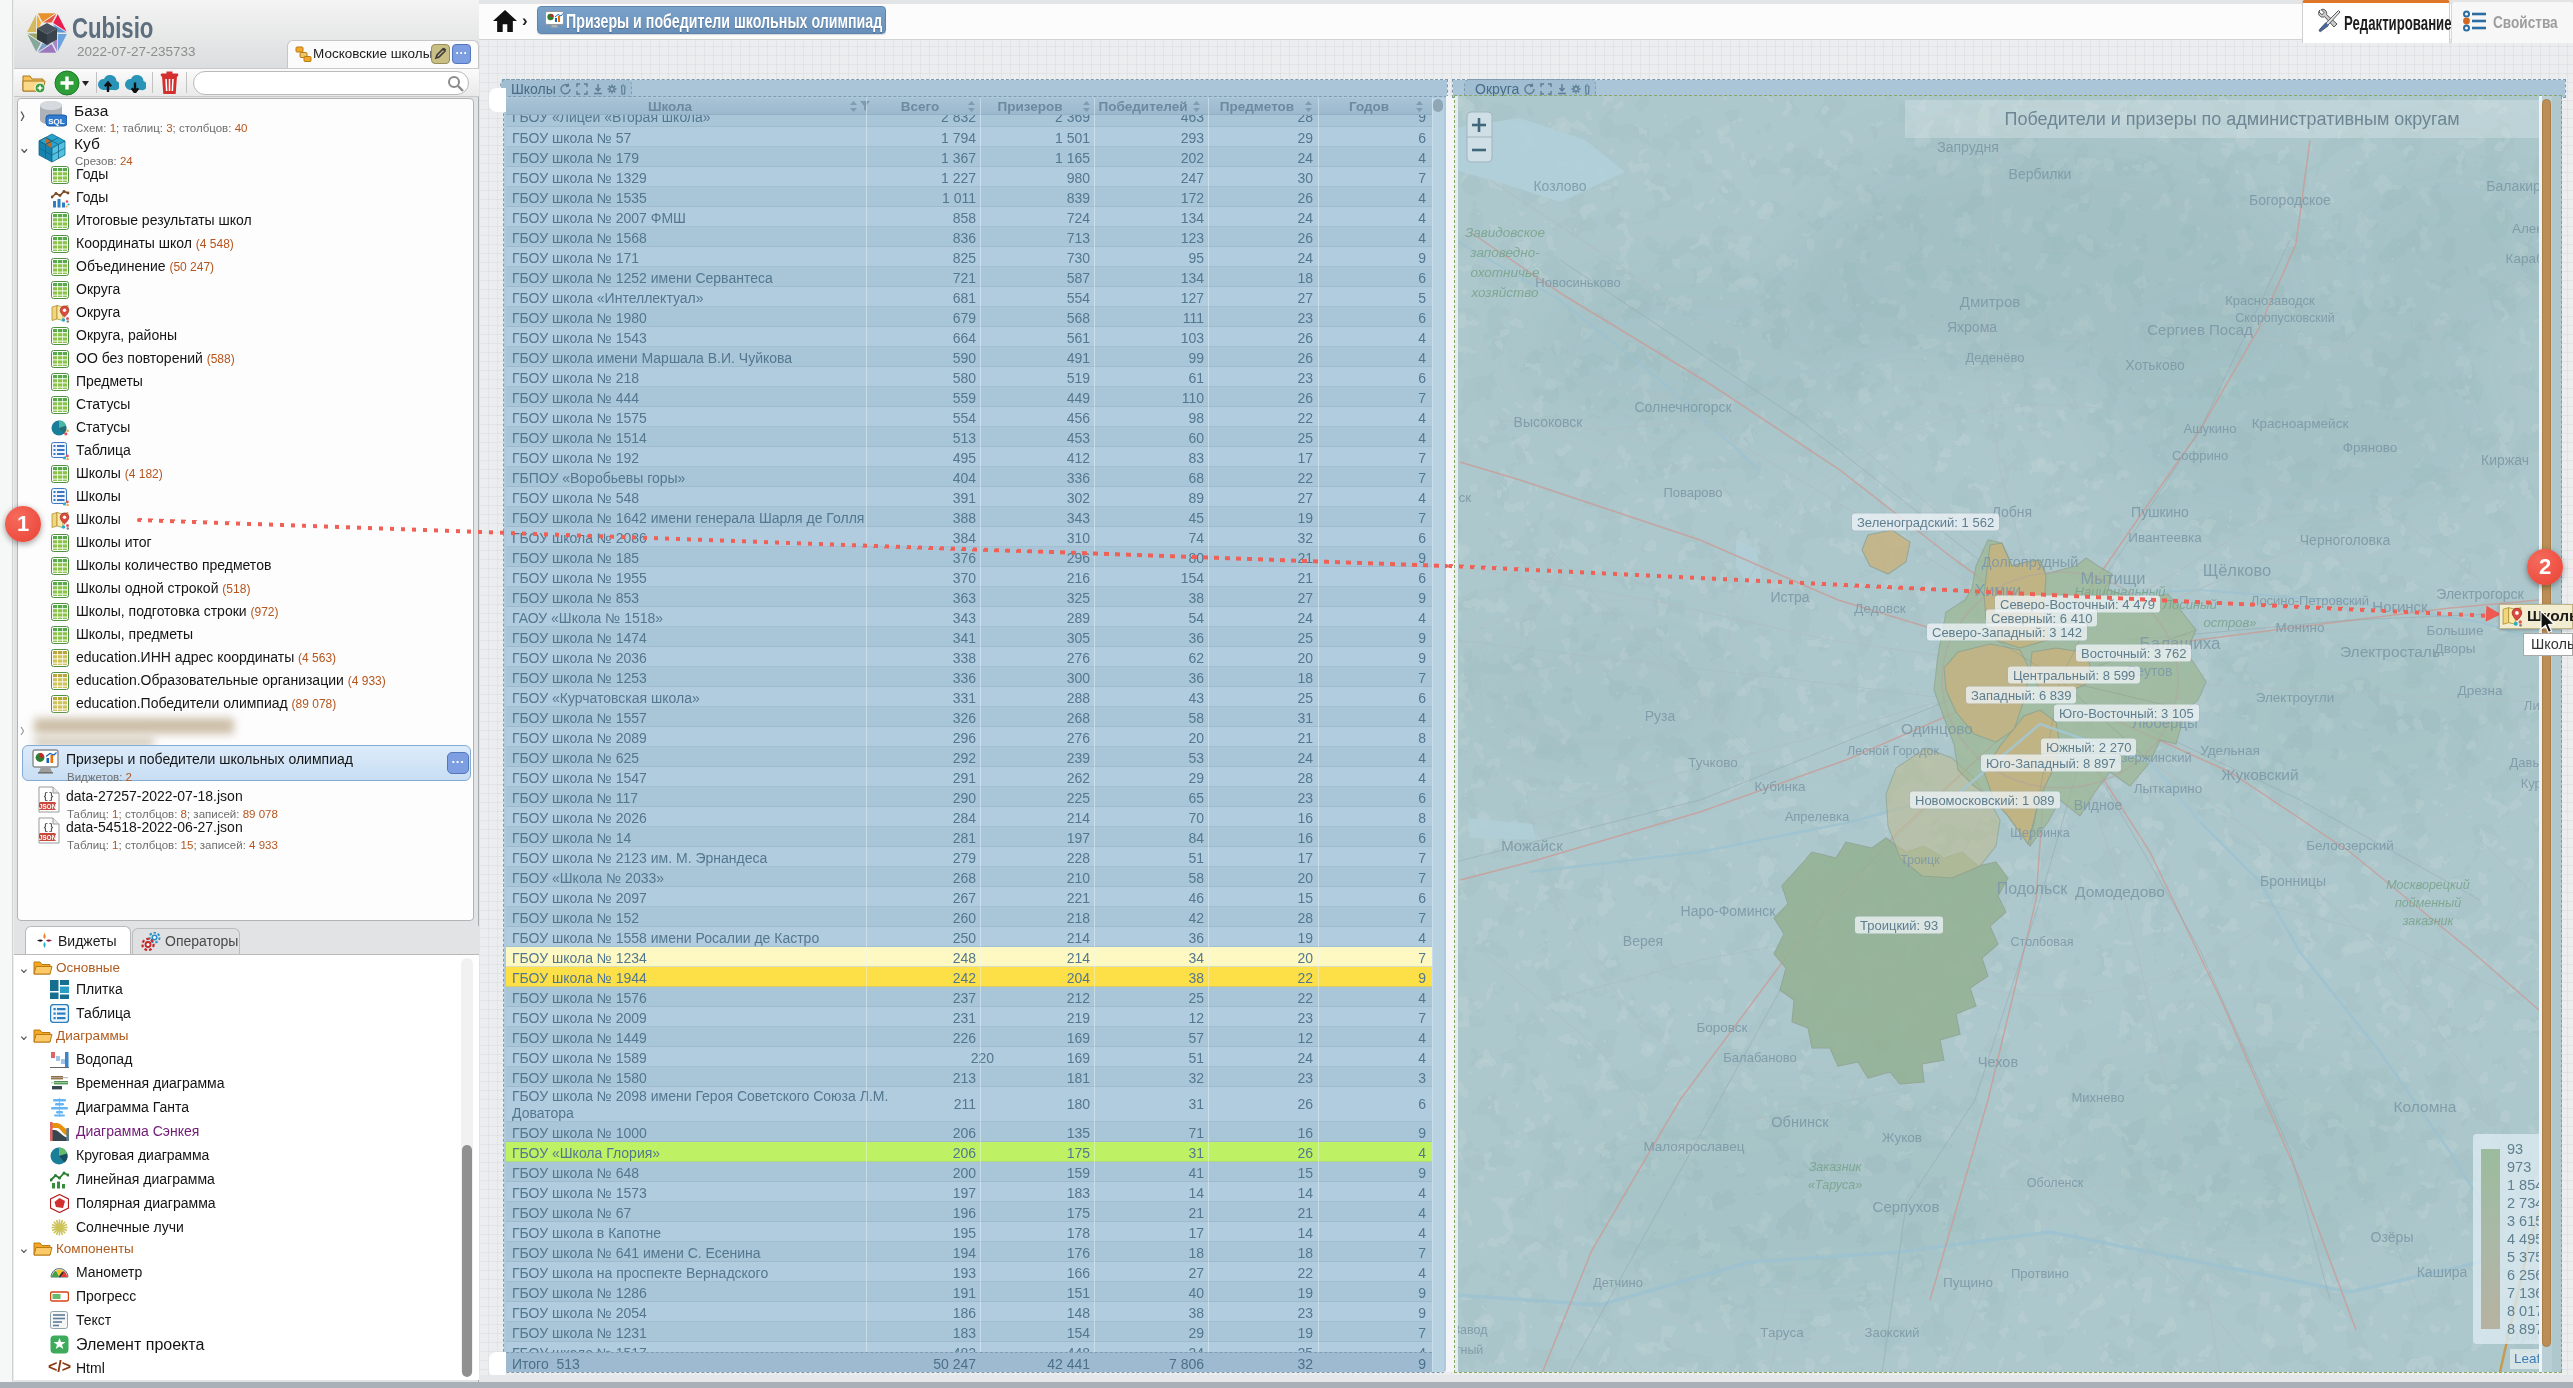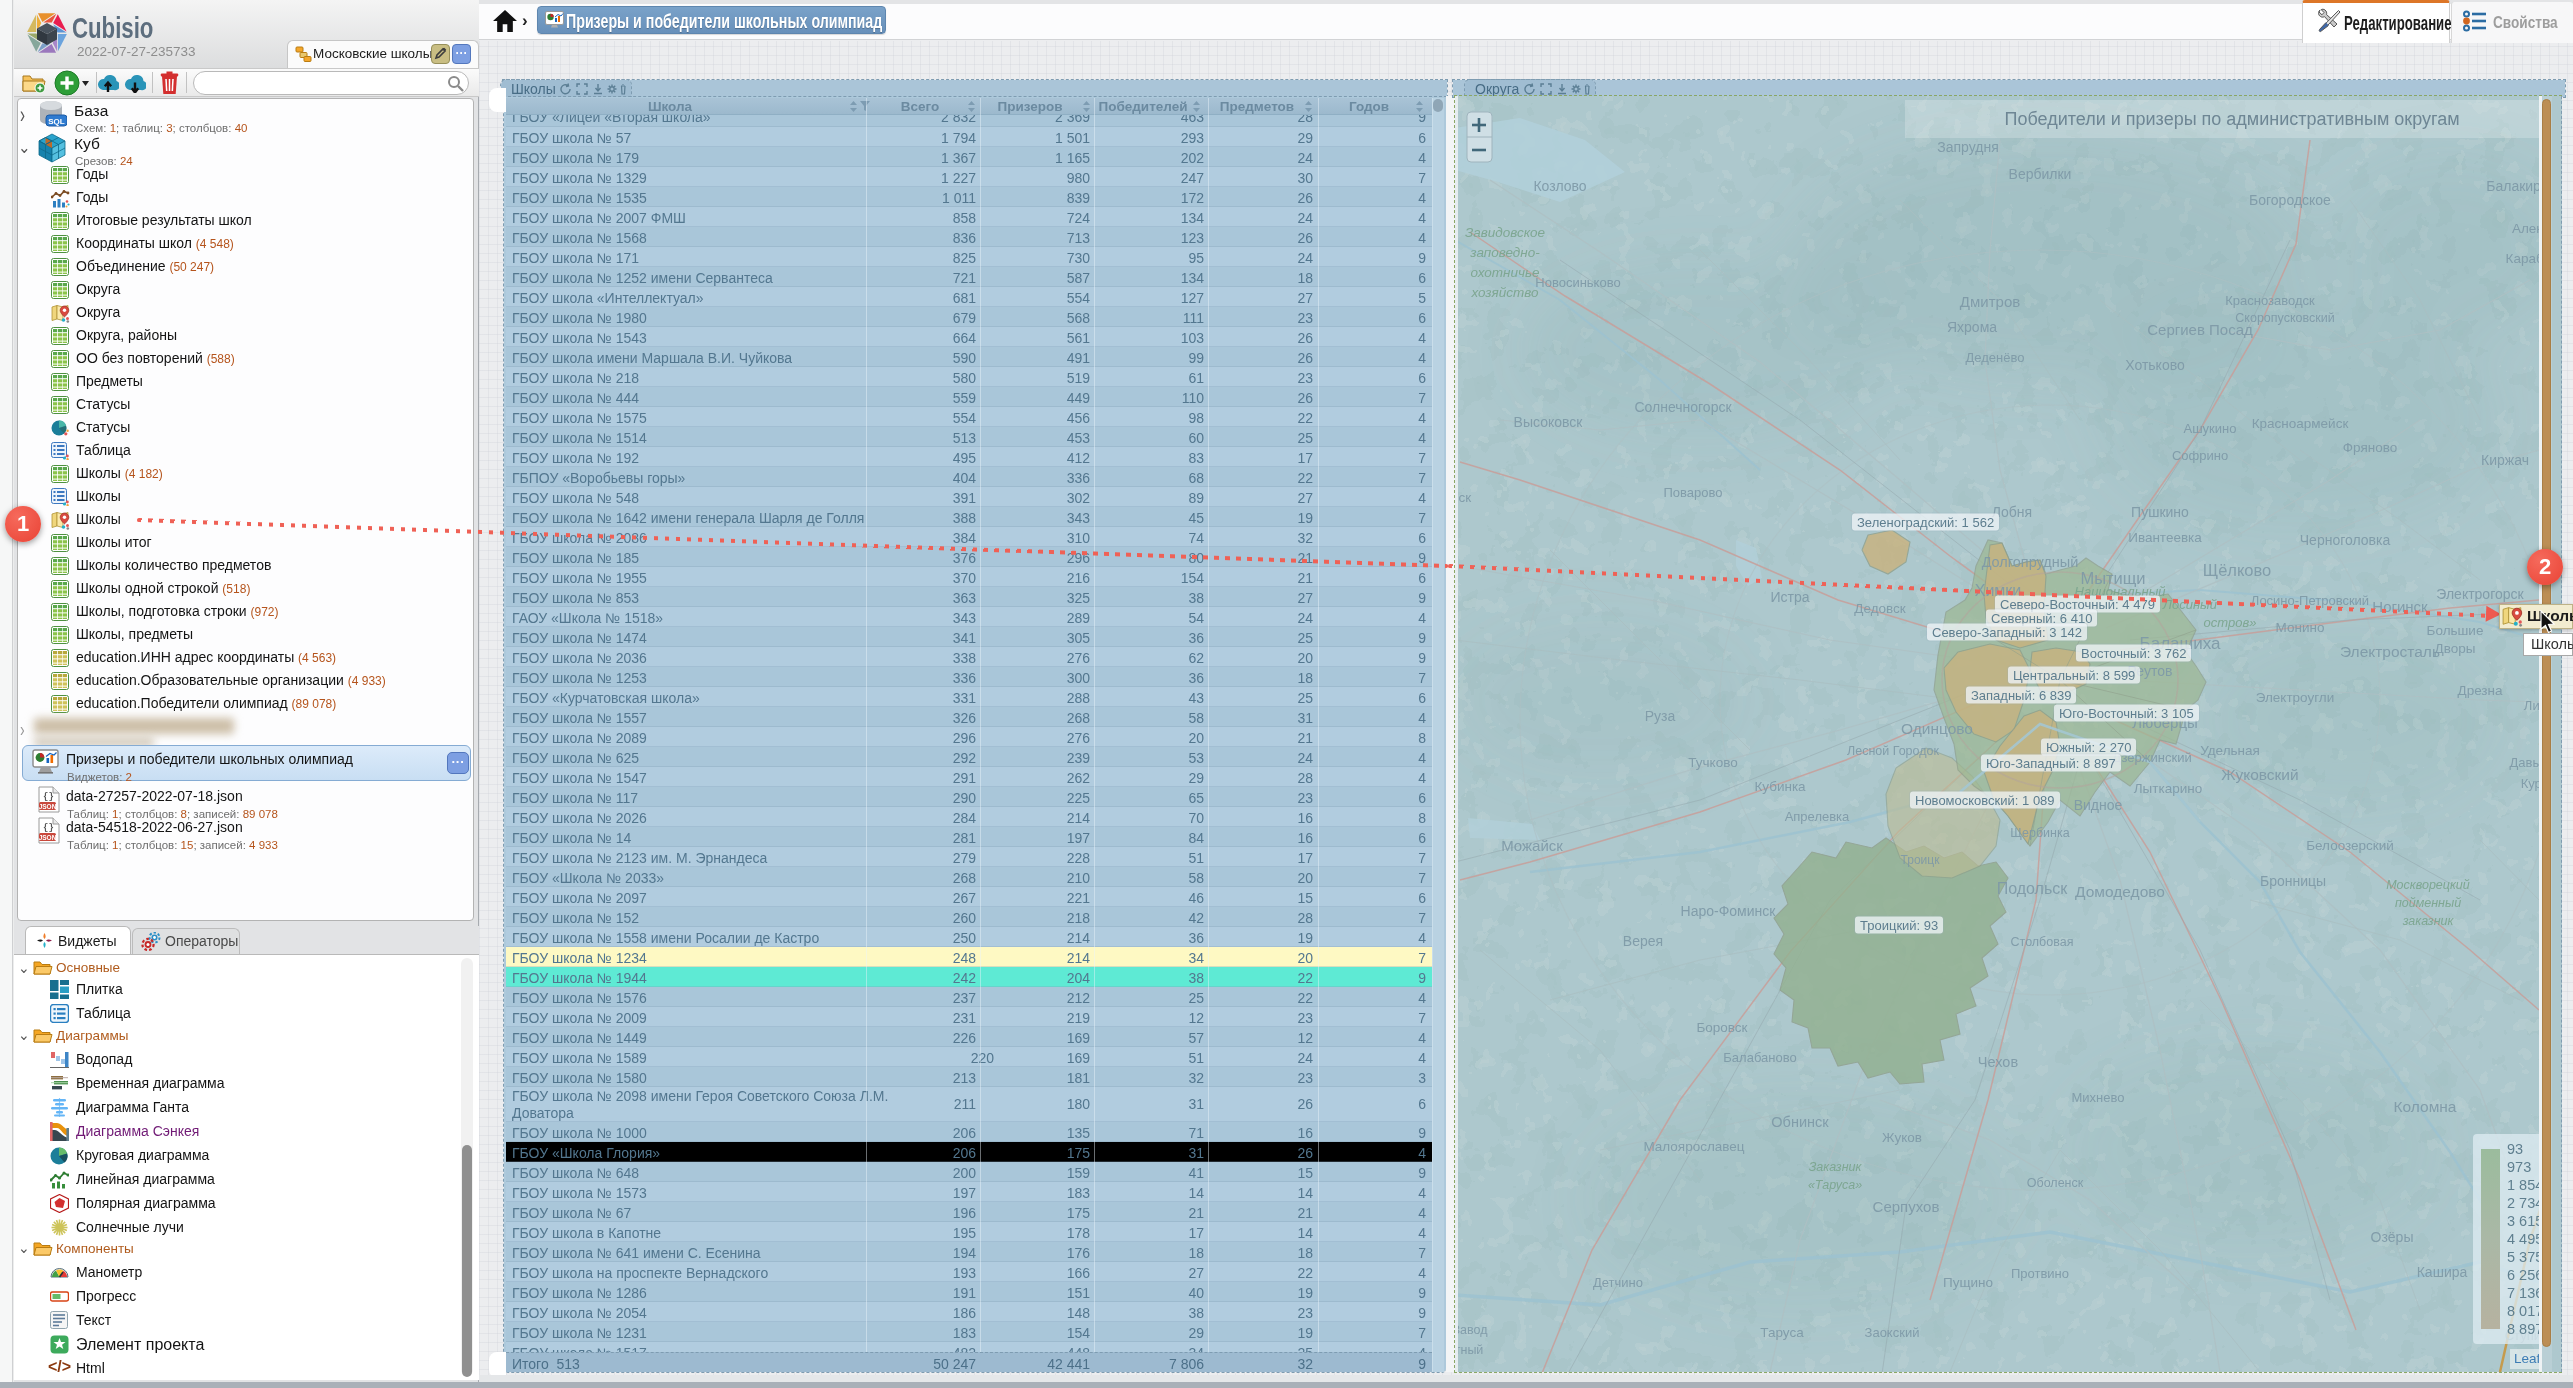--- a/index.html
+++ b/index.html
@@ -439,21 +439,21 @@
     <div class="rv" style="left:840px;top:2.5px">4</div>
   </div>
 <div class="row" style="top:947px;height:20px;background:#fef9c3">
     <div class="rn">ГБОУ школа № 1234</div>
     <div class="rv" style="left:390px;top:2.5px">248</div>
     <div class="rv" style="left:504px;top:2.5px">214</div>
     <div class="rv" style="left:618px;top:2.5px">34</div>
     <div class="rv" style="left:727px;top:2.5px">20</div>
     <div class="rv" style="left:840px;top:2.5px">7</div>
   </div>
-<div class="row" style="top:967px;height:20px;background:#5eead4">
+<div class="row" style="top:967px;height:20px;background:#fde047">
     <div class="rn">ГБОУ школа № 1944</div>
     <div class="rv" style="left:390px;top:2.5px">242</div>
     <div class="rv" style="left:504px;top:2.5px">204</div>
     <div class="rv" style="left:618px;top:2.5px">38</div>
     <div class="rv" style="left:727px;top:2.5px">22</div>
     <div class="rv" style="left:840px;top:2.5px">9</div>
   </div>
 <div class="row" style="top:987px;height:20px;background:#a9c6d9">
     <div class="rn">ГБОУ школа № 1576</div>
     <div class="rv" style="left:390px;top:2.5px">237</div>
@@ -503,21 +503,21 @@
     <div class="rv" style="left:840px;top:9px">6</div>
   </div>
 <div class="row" style="top:1122px;height:20px;background:#a9c6d9">
     <div class="rn">ГБОУ школа № 1000</div>
     <div class="rv" style="left:390px;top:2.5px">206</div>
     <div class="rv" style="left:504px;top:2.5px">135</div>
     <div class="rv" style="left:618px;top:2.5px">71</div>
     <div class="rv" style="left:727px;top:2.5px">16</div>
     <div class="rv" style="left:840px;top:2.5px">9</div>
   </div>
-<div class="row" style="top:1142px;height:20px;background:#000000">
+<div class="row" style="top:1142px;height:20px;background:#bef264">
     <div class="rn">ГБОУ «Школа Глория»</div>
     <div class="rv" style="left:390px;top:2.5px">206</div>
     <div class="rv" style="left:504px;top:2.5px">175</div>
     <div class="rv" style="left:618px;top:2.5px">31</div>
     <div class="rv" style="left:727px;top:2.5px">26</div>
     <div class="rv" style="left:840px;top:2.5px">4</div>
   </div>
 <div class="row" style="top:1162px;height:20px;background:#a9c6d9">
     <div class="rn">ГБОУ школа № 648</div>
     <div class="rv" style="left:390px;top:2.5px">200</div>

